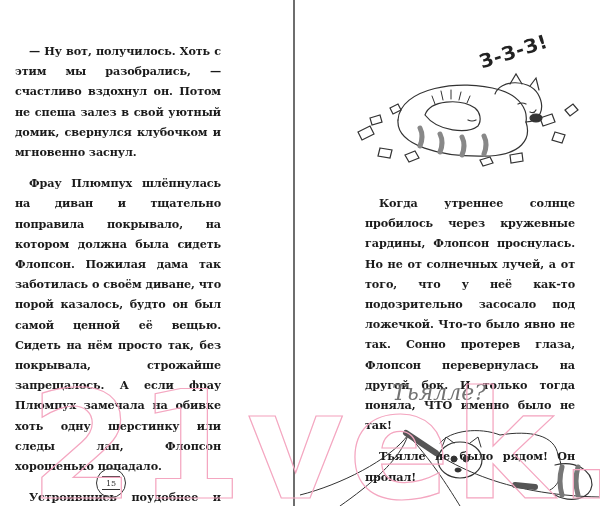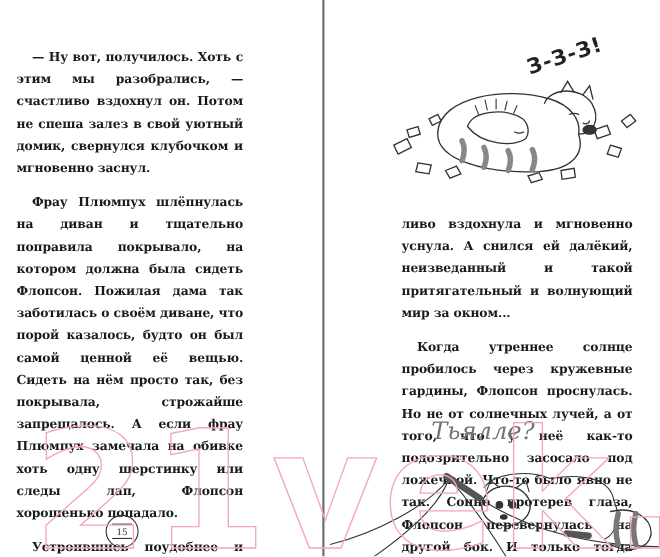--- a/index.html
+++ b/index.html
@@ -39,21 +39,20 @@
     <p>...Когда детектив закончился, хозяйка давно храпела. Флопсон ещё немного посмотрела телевизор, но и у неё уже слипались глаза. Она устало соскользнула с дивана и перебралась в клетку, к своему приятелю.</p>
 
   </div>
   <div class="pagenum">15</div>
 </div>
 
 <div class="spine"></div>
 
 <div class="page right">
   <div class="text">
-    <p class="noindent">ливо вздохнула и мгновенно уснула. А снился ей далёкий, неизведанный и такой притягательный и волнующий мир за окном...</p>
     <p>Когда утреннее солнце пробилось через кружевные гардины, Флопсон проснулась. Но не от солнечных лучей, а от того, что у неё как-то подозрительно засосало под ложечкой. Что-то было явно не так. Сонно протерев глаза, Флопсон перевернулась на другой бок. И только тогда поняла, ЧТО именно было не так!</p>
     <p>Тьялле не было рядом! Он пропал!</p>
   </div>
 </div>
 
 <svg class="illus" style="left:350px;top:60px" width="240" height="110" viewBox="0 0 240 110">
   <g fill="none" stroke="#333" stroke-width="1.2" stroke-linecap="round">
 
     <path d="M8 72 l12 -6 l4 8 l-12 6z"></path>
       <path d="M20 58 l10 -3 l2 7 l-10 3z"></path>

